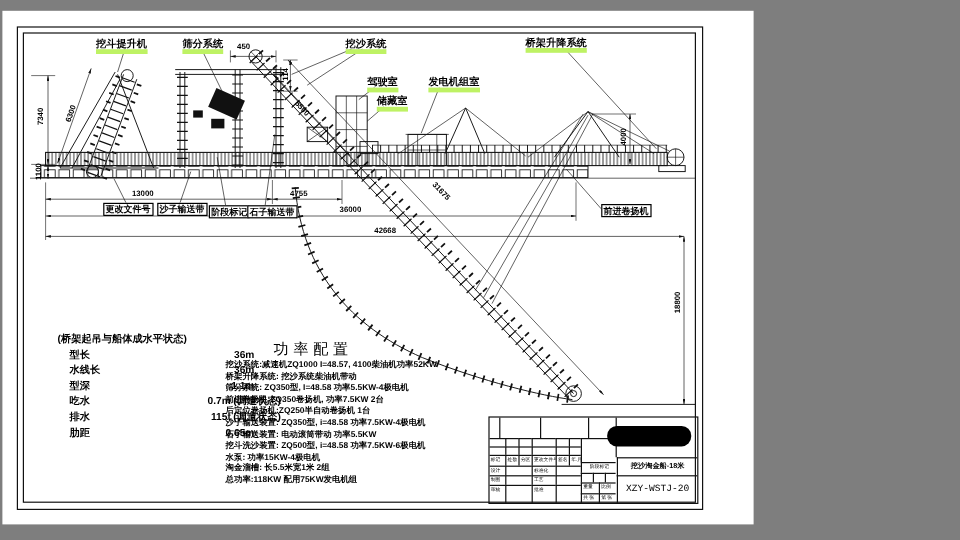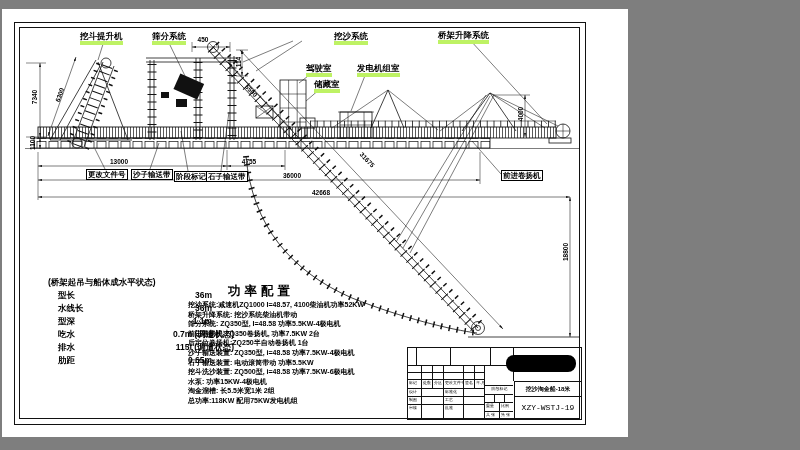--- a/index.html
+++ b/index.html
@@ -25,21 +25,21 @@
   .r47{transform:rotate(46.8deg);}
   .r70{transform:rotate(-70.5deg);}
   #maindims{left:58px;top:276px;width:176px;}
   #maindims .ttl{font-size:13px;font-weight:bold;text-align:center;letter-spacing:2px;}
   .mrow{display:flex;font-size:8.5px;font-weight:bold;height:13px;line-height:13px;white-space:nowrap;}
   .mrow .lb{width:72px;}
   .mrow .vl{width:82px;text-align:right;}
   .mrow .nt{padding-left:2px;}
   .mrow.span1{display:block;margin-left:-10px;}
   #power{left:188px;top:283px;width:215px;}
-  #power .ttl{font-size:12.5px;font-weight:bold;letter-spacing:4px;margin-left:40px;}
+  #power .ttl{font-size:12.5px;font-weight:normal;letter-spacing:4px;margin-left:40px;}
   #power .pl{font-size:7px;font-weight:bold;line-height:9.6px;white-space:nowrap;}
   #tblock{left:407px;top:347px;width:173px;height:71px;border:1px solid #111;font-size:4px;line-height:1;}
   #tblock .cell{position:absolute;border-left:.5px solid #111;border-top:.5px solid #111;overflow:hidden;white-space:nowrap;padding-top:1px;padding-left:1px;box-sizing:border-box;}
   #tblock .nb{border-left:none;}
   #redacted{left:98px;top:7px;width:70px;height:17px;background:#000;border-radius:8px;}
   #dwgname{left:106px;top:33px;width:66px;height:15px;font-size:6px;font-weight:bold;text-align:center;line-height:15px;border-top:.5px solid #111;border-left:.5px solid #111;}
   #dwgno{left:106px;top:48px;width:66px;height:22px;font-size:8px;text-align:center;line-height:22px;border-top:.5px solid #111;border-left:.5px solid #111;font-family:"Liberation Mono","DejaVu Sans Mono",monospace;}
 </style>
 </head>
 <body>
@@ -151,21 +151,21 @@
     <path class="dl" d="M38 180 H480"></path>
     <path class="ext" d="M480 152 V184"></path>
     <path class="dl" d="M38 197 H570"></path>
     <path class="dl" d="M240 50 L503 329"></path>
     <path class="dl" d="M570 197 V337"></path>
   </g>
 </svg>
 
 <div class="co" style="left:80px;top:31px;">挖斗提升机</div>
 <div class="co" style="left:152px;top:31px;">筛分系统</div>
-<div class="co" style="left:288px;top:31px;margin-left:46px;">挖沙系统</div>
+<div class="co" style="left:288px;top:31px;">挖沙系统</div>
 <div class="co" style="left:438px;top:30px;">桥架升降系统</div>
 <div class="co" style="left:306px;top:63px;text-align:right;">驾驶室</div>
 <div class="co" style="left:314px;top:79px;">储藏室</div>
 <div class="co" style="left:357px;top:63px;">发电机组室</div>
 <div class="cob" style="left:501px;top:170px;">前进卷扬机</div>
 <div class="cob" style="left:86px;top:169px;">更改文件号</div>
 <div class="cob" style="left:131px;top:169px;">沙子输送带</div>
 <div class="cob" style="left:174px;top:171px;">阶段标记</div>
 <div class="cob" style="left:206px;top:171px;">石子输送带</div>
 
@@ -274,14 +274,14 @@
   <div class="cell" style="left:86px;top:46px;width:10px;height:8px;"></div>
   <div class="cell" style="left:96px;top:46px;width:9px;height:8px;"></div>
   <div class="cell" style="left:76px;top:54px;width:15px;height:9px;">重量</div>
   <div class="cell" style="left:91px;top:54px;width:14px;height:9px;">比例</div>
   <div class="cell" style="left:76px;top:63px;width:15px;height:8px;">共 张</div>
   <div class="cell" style="left:91px;top:63px;width:14px;height:8px;">第 张</div>
 
   <div class="cell" style="left:105px;top:0;width:68px;height:33px;border-top:none;"></div>
   <div id="redacted" class="abs"></div>
   <div id="dwgname" class="abs">挖沙淘金船-18米</div>
-  <div id="dwgno" class="abs">XZY-WSTJ-19</div>
+  <div id="dwgno" class="abs">XZY-WSTJ-20</div>
 </div>
 
 </body></html>

